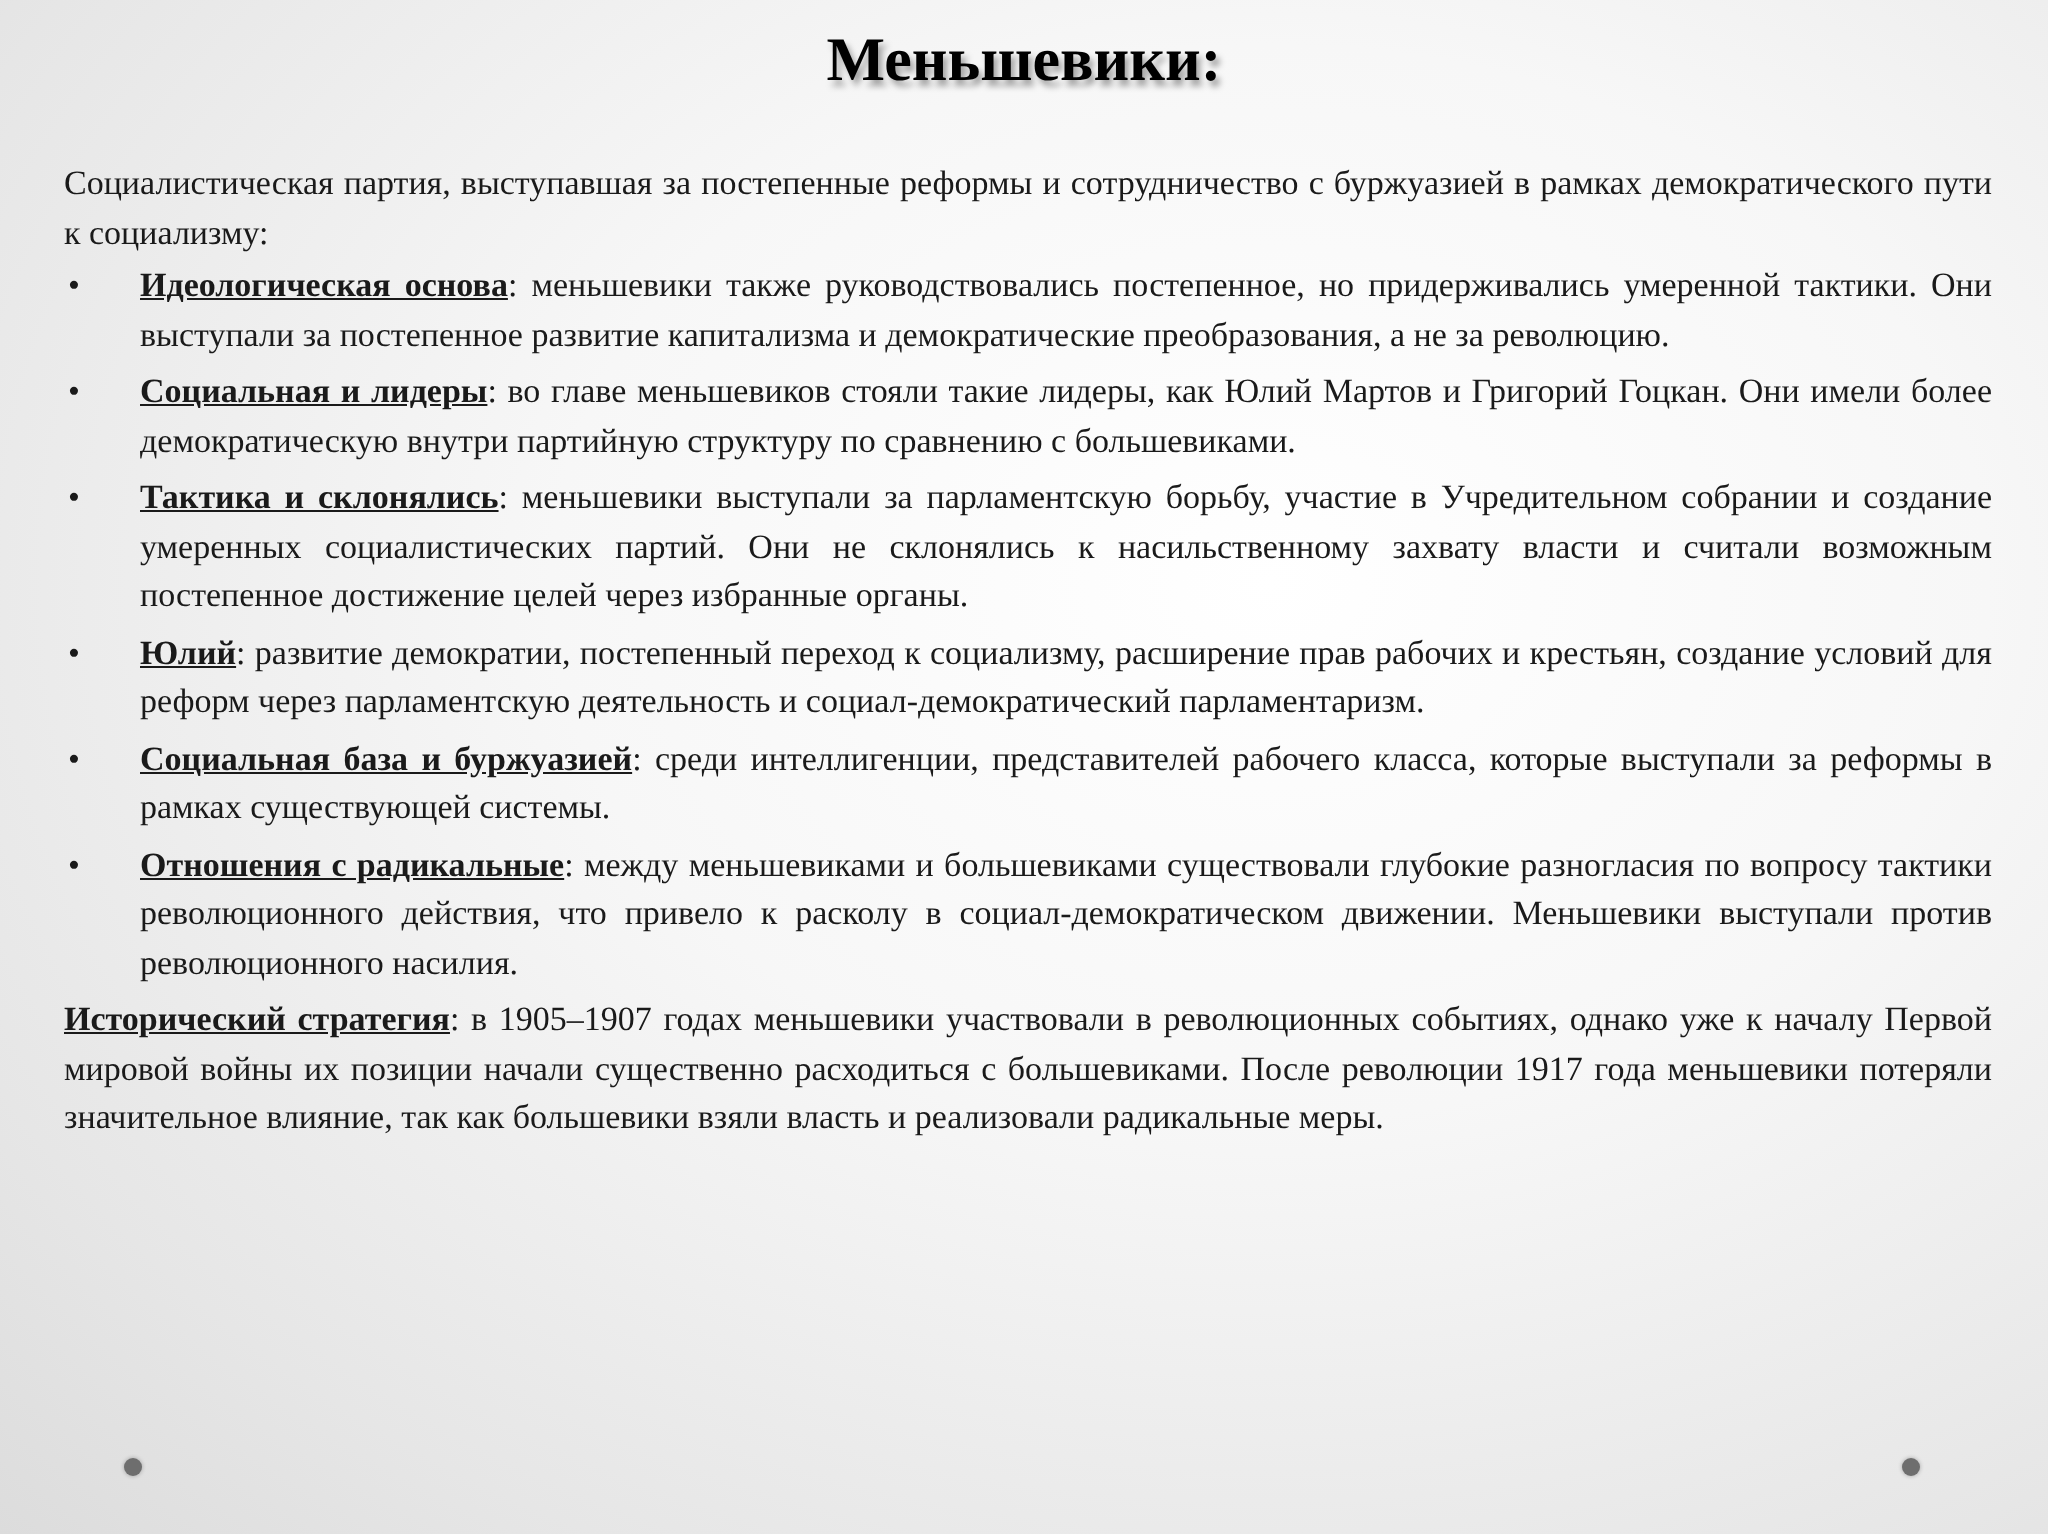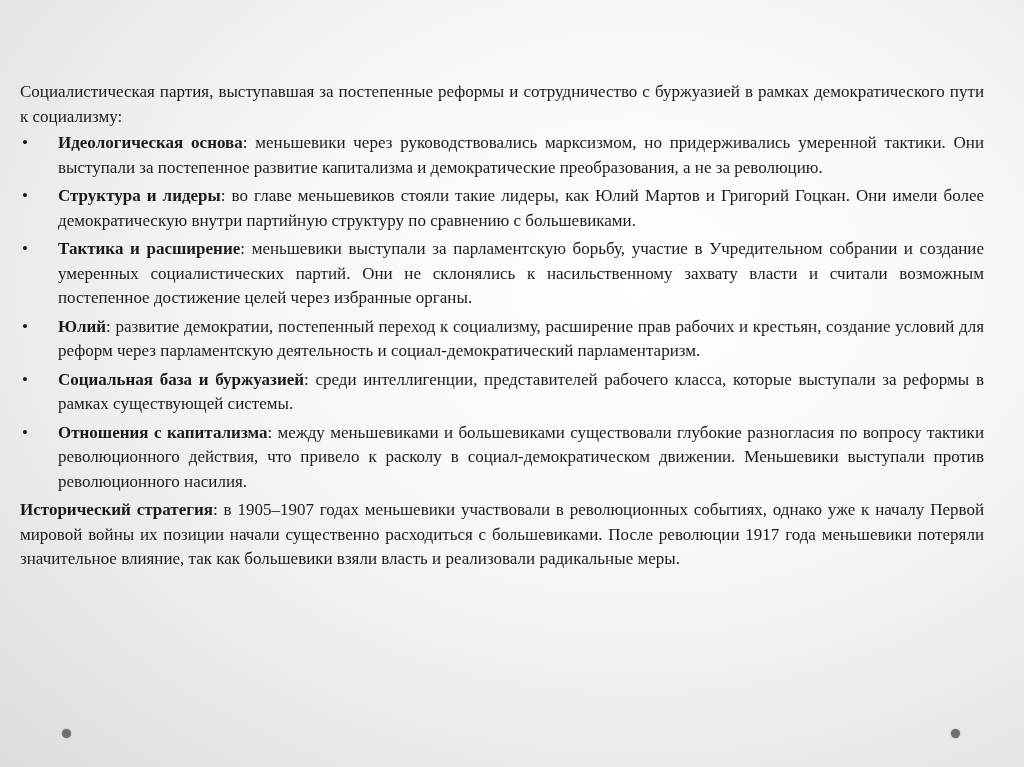--- a/index.html
+++ b/index.html
@@ -12,61 +12,62 @@
   }
   .slide { position: absolute; left: 0; top: 0; width: 1024px; height: 767px; }
   .title {
     position: absolute; left: 0; right: 0; top: 12px;
     text-align: center;
     font-size: 31px; font-weight: bold; color: #000;
     text-shadow: 2px 3px 3px rgba(0,0,0,0.35);
     margin: 0;
   }
   .content {
-    position: absolute; left: 20px; top: 80px; width: 964px;
+    position: absolute; left: 32px; top: 80px; width: 964px;
     font-size: 17px; line-height: 24.5px; text-align: justify;
   }
   .content p { margin: 0 0 2px 0; }
   .bullets { list-style: none; margin: 0; padding: 0; }
   .bullets li { position: relative; padding-left: 38px; margin: 0 0 4px 0; }
   .bullet-dot { position: absolute; left: 0; top: 0; width: 10px; text-align: center; }
-  b { font-weight: bold; }
+  b { font-weight: bold; text-decoration: underline; }
   .nav-dot {
     position: absolute; width: 9px; height: 9px; border-radius: 50%;
     background: #6e6e6e; box-shadow: 0 0 2px rgba(0,0,0,0.3);
   }
   .nav-dot.left { left: 62px; top: 729px; }
   .nav-dot.right { left: 951px; top: 729px; }
 </style>
 </head>
 <body>
 
 <div class="slide">
+  <h1 class="title">Меньшевики:</h1>
 
   <div class="content">
     <p>Социалистическая партия, выступавшая за постепенные реформы и сотрудничество с буржуазией в рамках демократического пути к социализму:</p>
 
     <ul class="bullets">
       <li>
-        <span class="bullet-dot">•</span><b>Идеологическая основа</b><span>: меньшевики через руководствовались марксизмом, но придерживались умеренной тактики. Они выступали за постепенное развитие капитализма и демократические преобразования, а не за революцию.</span>
+        <span class="bullet-dot">•</span><b>Идеологическая основа</b><span>: меньшевики также руководствовались постепенное, но придерживались умеренной тактики. Они выступали за постепенное развитие капитализма и демократические преобразования, а не за революцию.</span>
       </li>
       <li>
-        <span class="bullet-dot">•</span><b>Структура и лидеры</b><span>: во главе меньшевиков стояли такие лидеры, как Юлий Мартов и Григорий Гоцкан. Они имели более демократическую внутри партийную структуру по сравнению с большевиками.</span>
+        <span class="bullet-dot">•</span><b>Социальная и лидеры</b><span>: во главе меньшевиков стояли такие лидеры, как Юлий Мартов и Григорий Гоцкан. Они имели более демократическую внутри партийную структуру по сравнению с большевиками.</span>
       </li>
       <li>
-        <span class="bullet-dot">•</span><b>Тактика и расширение</b><span>: меньшевики выступали за парламентскую борьбу, участие в Учредительном собрании и создание умеренных социалистических партий. Они не склонялись к насильственному захвату власти и считали возможным постепенное достижение целей через избранные органы.</span>
+        <span class="bullet-dot">•</span><b>Тактика и склонялись</b><span>: меньшевики выступали за парламентскую борьбу, участие в Учредительном собрании и создание умеренных социалистических партий. Они не склонялись к насильственному захвату власти и считали возможным постепенное достижение целей через избранные органы.</span>
       </li>
       <li>
         <span class="bullet-dot">•</span><b>Юлий</b><span>: развитие демократии, постепенный переход к социализму, расширение прав рабочих и крестьян, создание условий для реформ через парламентскую деятельность и социал-демократический парламентаризм.</span>
       </li>
       <li>
         <span class="bullet-dot">•</span><b>Социальная база и буржуазией</b><span>: среди интеллигенции, представителей рабочего класса, которые выступали за реформы в рамках существующей системы.</span>
       </li>
       <li>
-        <span class="bullet-dot">•</span><b>Отношения с капитализма</b><span>: между меньшевиками и большевиками существовали глубокие разногласия по вопросу тактики революционного действия, что привело к расколу в социал-демократическом движении. Меньшевики выступали против революционного насилия.</span>
+        <span class="bullet-dot">•</span><b>Отношения с радикальные</b><span>: между меньшевиками и большевиками существовали глубокие разногласия по вопросу тактики революционного действия, что привело к расколу в социал-демократическом движении. Меньшевики выступали против революционного насилия.</span>
       </li>
     </ul>
 
     <p><b>Исторический стратегия</b><span>: в 1905–1907 годах меньшевики участвовали в революционных событиях, однако уже к началу Первой мировой войны их позиции начали существенно расходиться с большевиками. После революции 1917 года меньшевики потеряли значительное влияние, так как большевики взяли власть и реализовали радикальные меры.</span></p>
   </div>
 
   <div class="nav-dot left"></div>
   <div class="nav-dot right"></div>
 </div>
 

